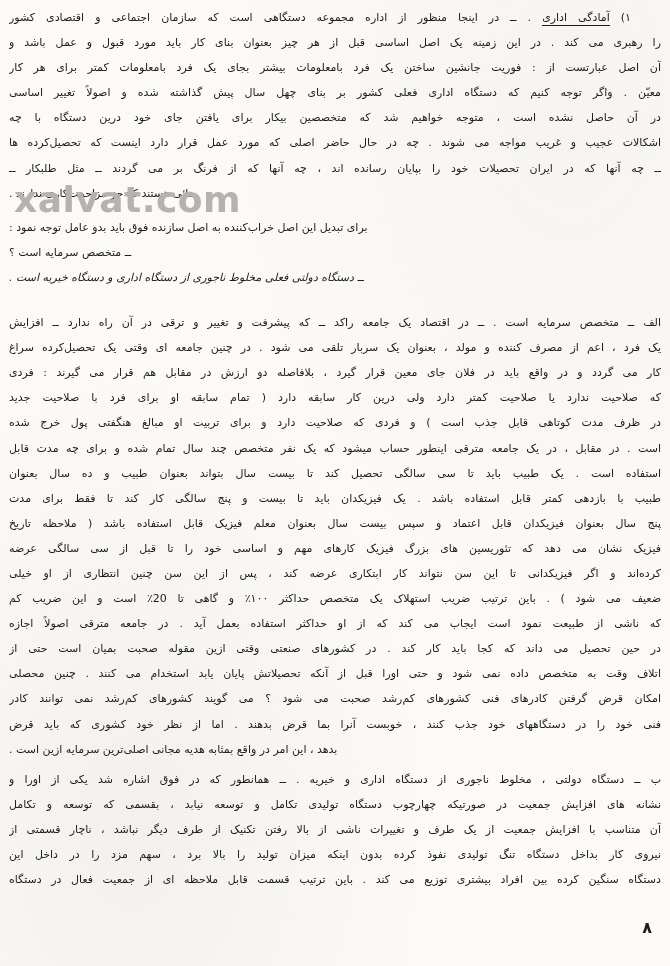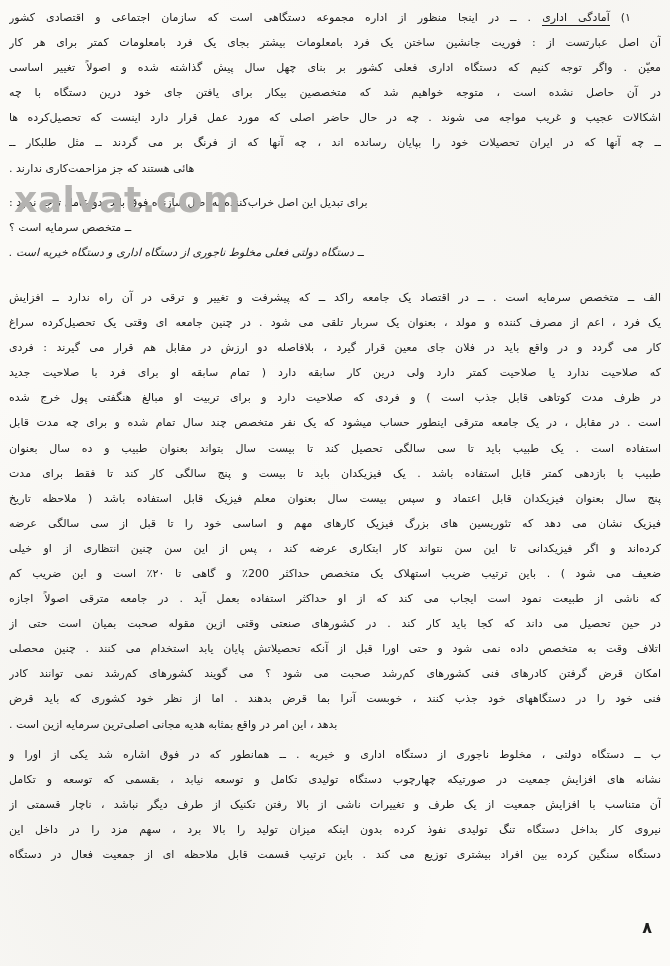--- a/index.html
+++ b/index.html
@@ -63,20 +63,21 @@
     direction: rtl;
   }
 </style>
 </head>
 <body>
 
 <div class="page">
   <div class="text-body">
       <div class="para">
         <div class="line fill" style="padding-right: 30px;"><span>۱) </span><span class="u">آمادگی اداری</span><span> . ــ در اینجا منظور از اداره مجموعه دستگاهی است که سازمان اجتماعی و اقتصادی کشور</span></div>
+        <div class="line fill"><span>را رهبری می کند . در این زمینه یک اصل اساسی قبل از هر چیز بعنوان بنای کار باید مورد قبول و عمل باشد و</span></div>
         <div class="line fill"><span>آن اصل عبارتست از : فوریت جانشین ساختن یک فرد بامعلومات بیشتر بجای یک فرد بامعلومات کمتر برای هر کار</span></div>
         <div class="line fill"><span>معیّن . واگر توجه کنیم که دستگاه اداری فعلی کشور بر بنای چهل سال پیش گذاشته شده و اصولاً تغییر اساسی</span></div>
         <div class="line fill"><span>در آن حاصل نشده است ، متوجه خواهیم شد که متخصصین بیکار برای یافتن جای خود درین دستگاه با چه</span></div>
         <div class="line fill"><span>اشکالات عجیب و غریب مواجه می شوند . چه در حال حاضر اصلی که مورد عمل قرار دارد اینست که تحصیل‌کرده ها</span></div>
         <div class="line fill"><span>ــ چه آنها که در ایران تحصیلات خود را بپایان رسانده اند ، چه آنها که از فرنگ بر می گردند ــ مثل طلبکار ــ</span></div>
         <div class="line open" style="padding-right: 160px;"><span>هائی هستند که جز مزاحمت‌کاری ندارند .</span></div>
       </div>
       <div class="para" style="margin-top: 9px;">
         <div class="line open" style="padding-right: 140px;"><span>برای تبدیل این اصل خراب‌کننده به اصل سازنده فوق باید بدو عامل توجه نمود :</span></div>
         <div class="line open" style="padding-right: 130px;"><span>ــ متخصص سرمایه است ؟</span></div>
@@ -87,21 +88,21 @@
         <div class="line fill"><span>یک فرد ، اعم از مصرف کننده و مولد ، بعنوان یک سربار تلقی می شود . در چنین جامعه ای وقتی یک تحصیل‌کرده سراغ</span></div>
         <div class="line fill"><span>کار می گردد و در واقع باید در فلان جای معین قرار گیرد ، بلافاصله دو ارزش در مقابل هم قرار می گیرند : فردی</span></div>
         <div class="line fill"><span>که صلاحیت ندارد یا صلاحیت کمتر دارد ولی درین کار سابقه دارد ( تمام سابقه او برای فرد با صلاحیت جدید</span></div>
         <div class="line fill"><span>در ظرف مدت کوتاهی قابل جذب است ) و فردی که صلاحیت دارد و برای تربیت او مبالغ هنگفتی پول خرج شده</span></div>
         <div class="line fill"><span>است . در مقابل ، در یک جامعه مترقی اینطور حساب میشود که یک نفر متخصص چند سال تمام شده و برای چه مدت قابل</span></div>
         <div class="line fill"><span>استفاده است . یک طبیب باید تا سی سالگی تحصیل کند تا بیست سال بتواند بعنوان طبیب و ده سال بعنوان</span></div>
         <div class="line fill"><span>طبیب با بازدهی کمتر قابل استفاده باشد . یک فیزیکدان باید تا بیست و پنج سالگی کار کند تا فقط برای مدت</span></div>
         <div class="line fill"><span>پنج سال بعنوان فیزیکدان قابل اعتماد و سپس بیست سال بعنوان معلم فیزیک قابل استفاده باشد ( ملاحظه تاریخ</span></div>
         <div class="line fill"><span>فیزیک نشان می دهد که تئوریسین های بزرگ فیزیک کارهای مهم و اساسی خود را تا قبل از سی سالگی عرضه</span></div>
         <div class="line fill"><span>کرده‌اند و اگر فیزیکدانی تا این سن نتواند کار ابتکاری عرضه کند ، پس از این سن چنین انتظاری از او خیلی</span></div>
-        <div class="line fill"><span>ضعیف می شود ) . باین ترتیب ضریب استهلاک یک متخصص حداکثر 200٪ و گاهی تا ۲۰٪ است و این ضریب کم</span></div>
+        <div class="line fill"><span>ضعیف می شود ) . باین ترتیب ضریب استهلاک یک متخصص حداکثر ۱۰۰٪ و گاهی تا 20٪ است و این ضریب کم</span></div>
         <div class="line fill"><span>که ناشی از طبیعت نمود است ایجاب می کند که از او حداکثر استفاده بعمل آید . در جامعه مترقی اصولاً اجازه</span></div>
         <div class="line fill"><span>در حین تحصیل می داند که کجا باید کار کند . در کشورهای صنعتی وقتی ازین مقوله صحبت بمیان است حتی از</span></div>
         <div class="line fill"><span>اتلاف وقت به متخصص داده نمی شود و حتی اورا قبل از آنکه تحصیلاتش پایان یابد استخدام می کنند . چنین محصلی</span></div>
         <div class="line fill"><span>امکان قرض گرفتن کادرهای فنی کشورهای کم‌رشد صحبت می شود ؟ می گویند کشورهای کم‌رشد نمی توانند کادر</span></div>
         <div class="line fill"><span>فنی خود را در دستگاههای خود جذب کنند ، خوبست آنرا بما قرض بدهند . اما از نظر خود کشوری که باید قرض</span></div>
         <div class="line open" style="padding-right: 137px;"><span>بدهد ، این امر در واقع بمثابه هدیه مجانی اصلی‌ترین سرمایه ازین است .</span></div>
       </div>
       <div class="para" style="margin-top: 5px;">
         <div class="line fill"><span>ب ــ دستگاه دولتی ، مخلوط ناجوری از دستگاه اداری و خیریه . ــ همانطور که در فوق اشاره شد یکی از اورا و</span></div>
         <div class="line fill"><span>نشانه های افزایش جمعیت در صورتیکه چهارچوب دستگاه تولیدی تکامل و توسعه نیابد ، بقسمی که توسعه و تکامل</span></div>

